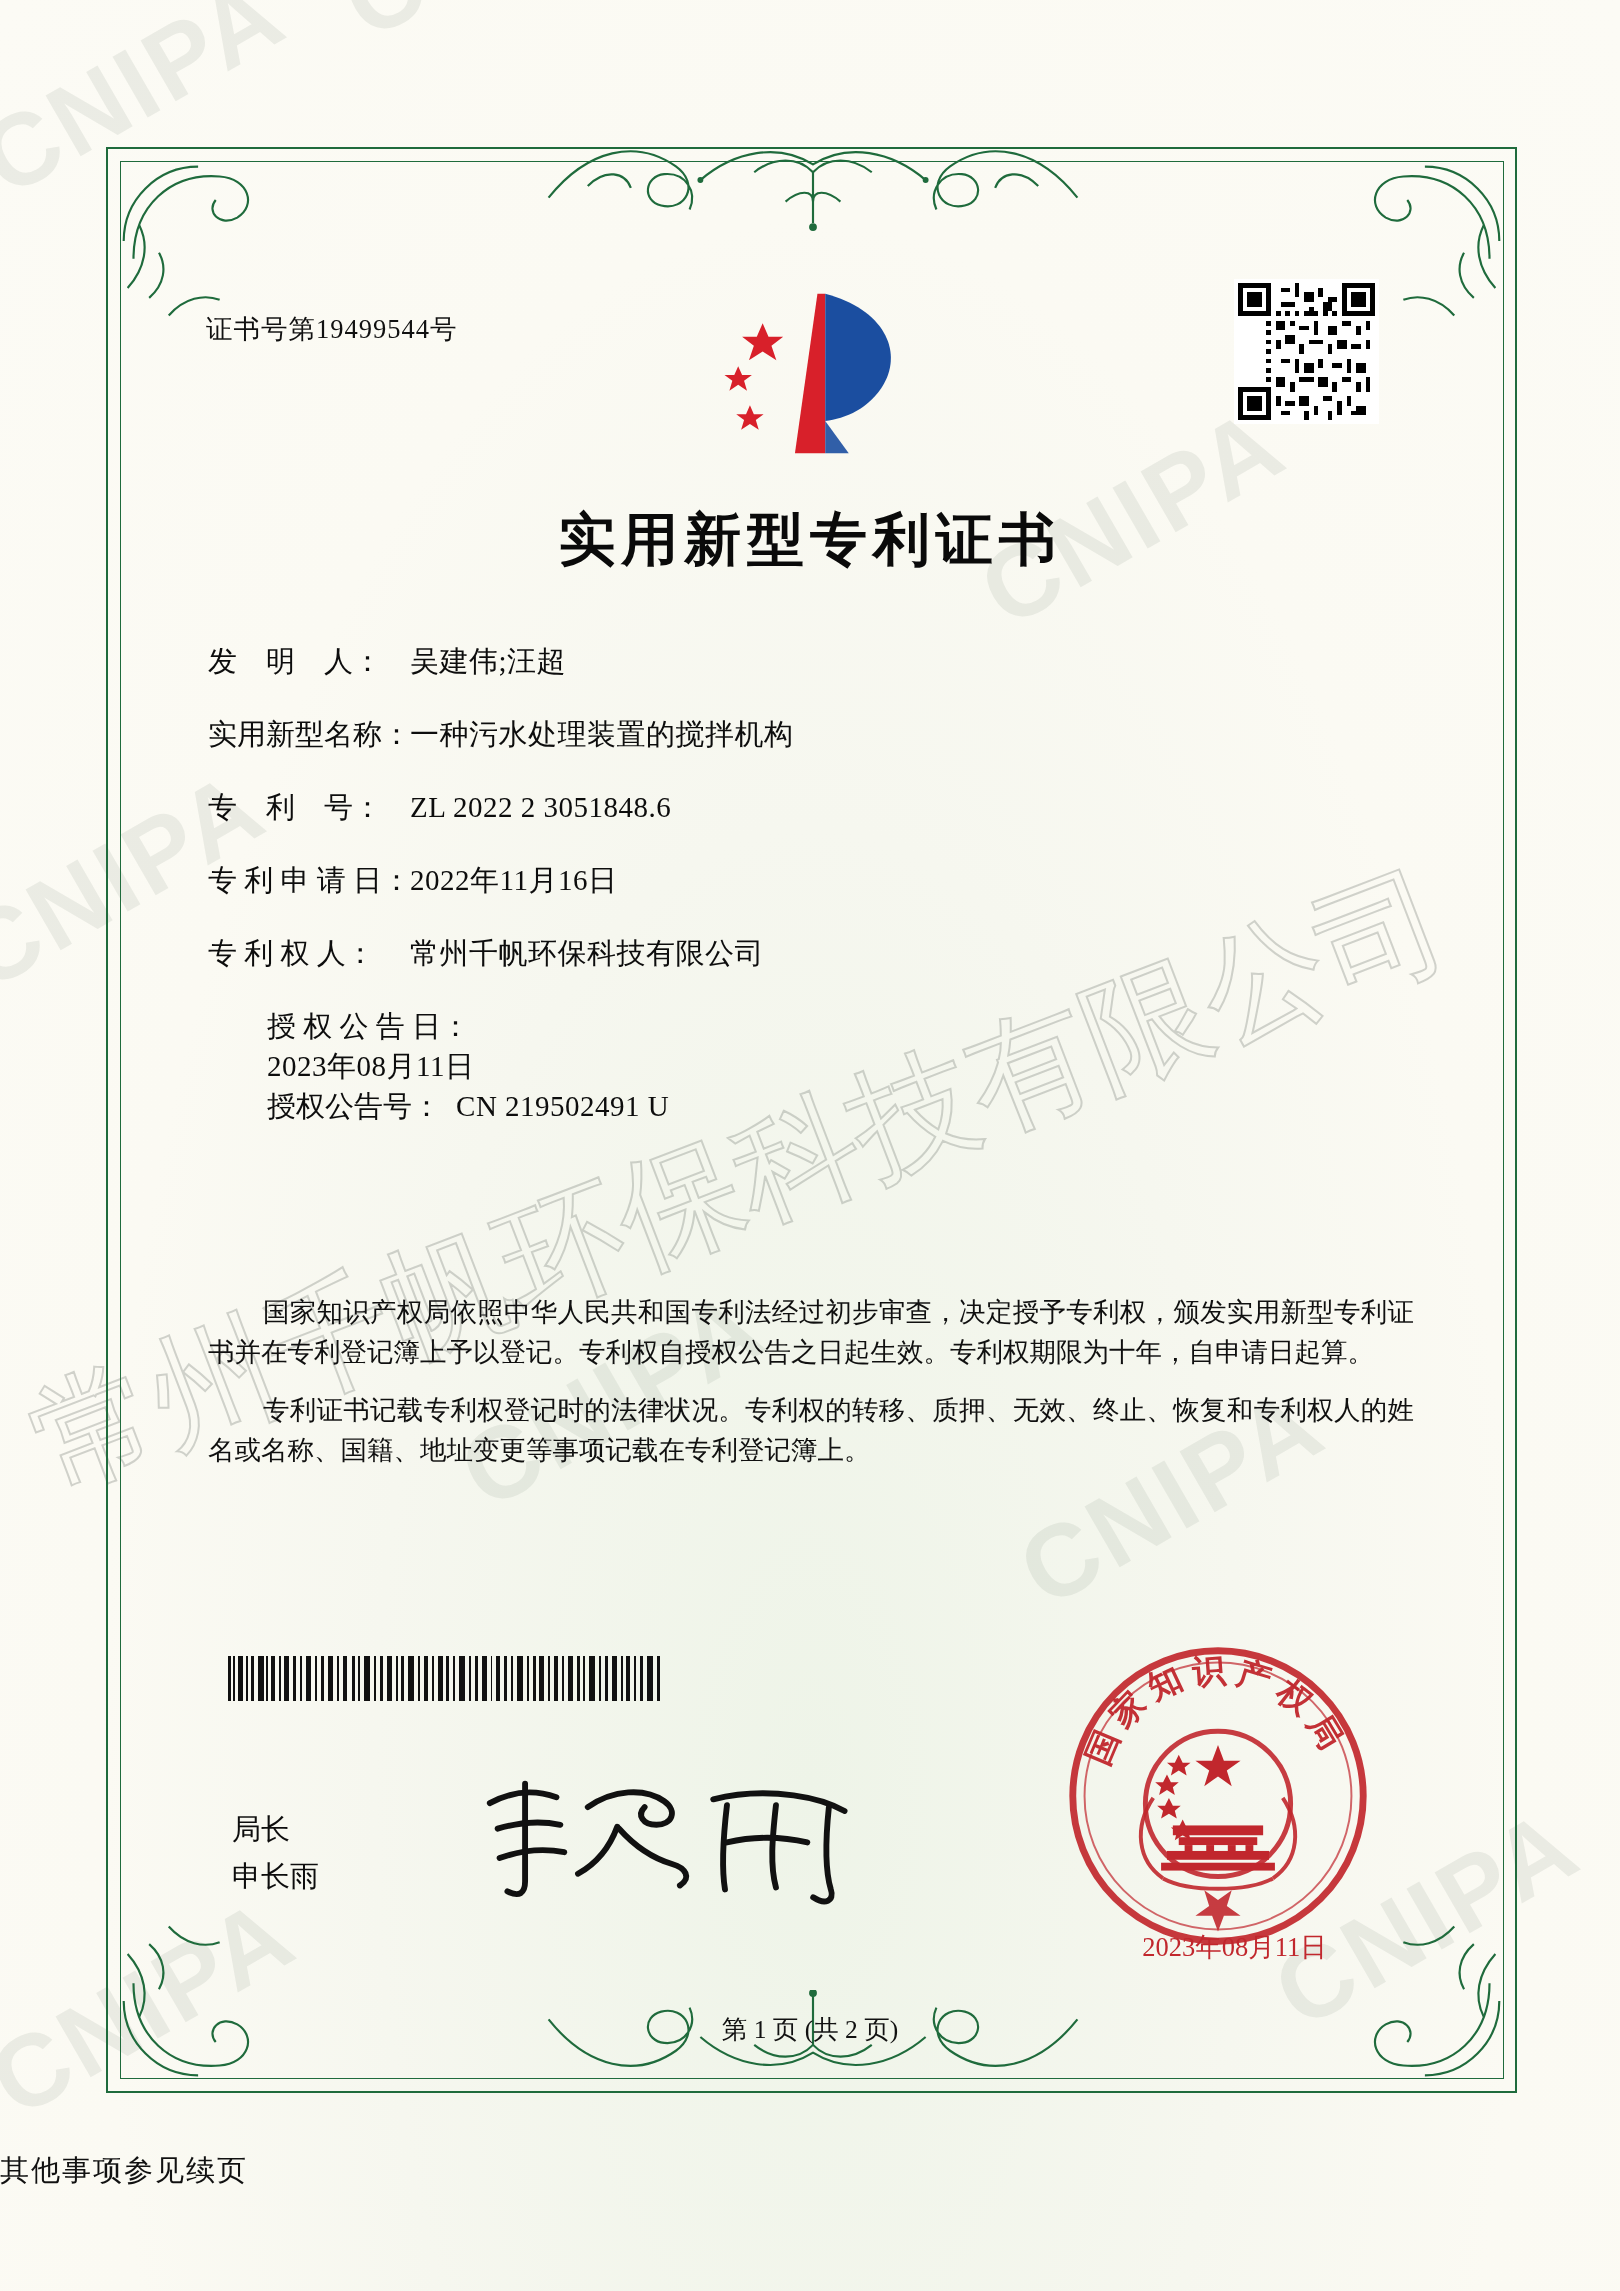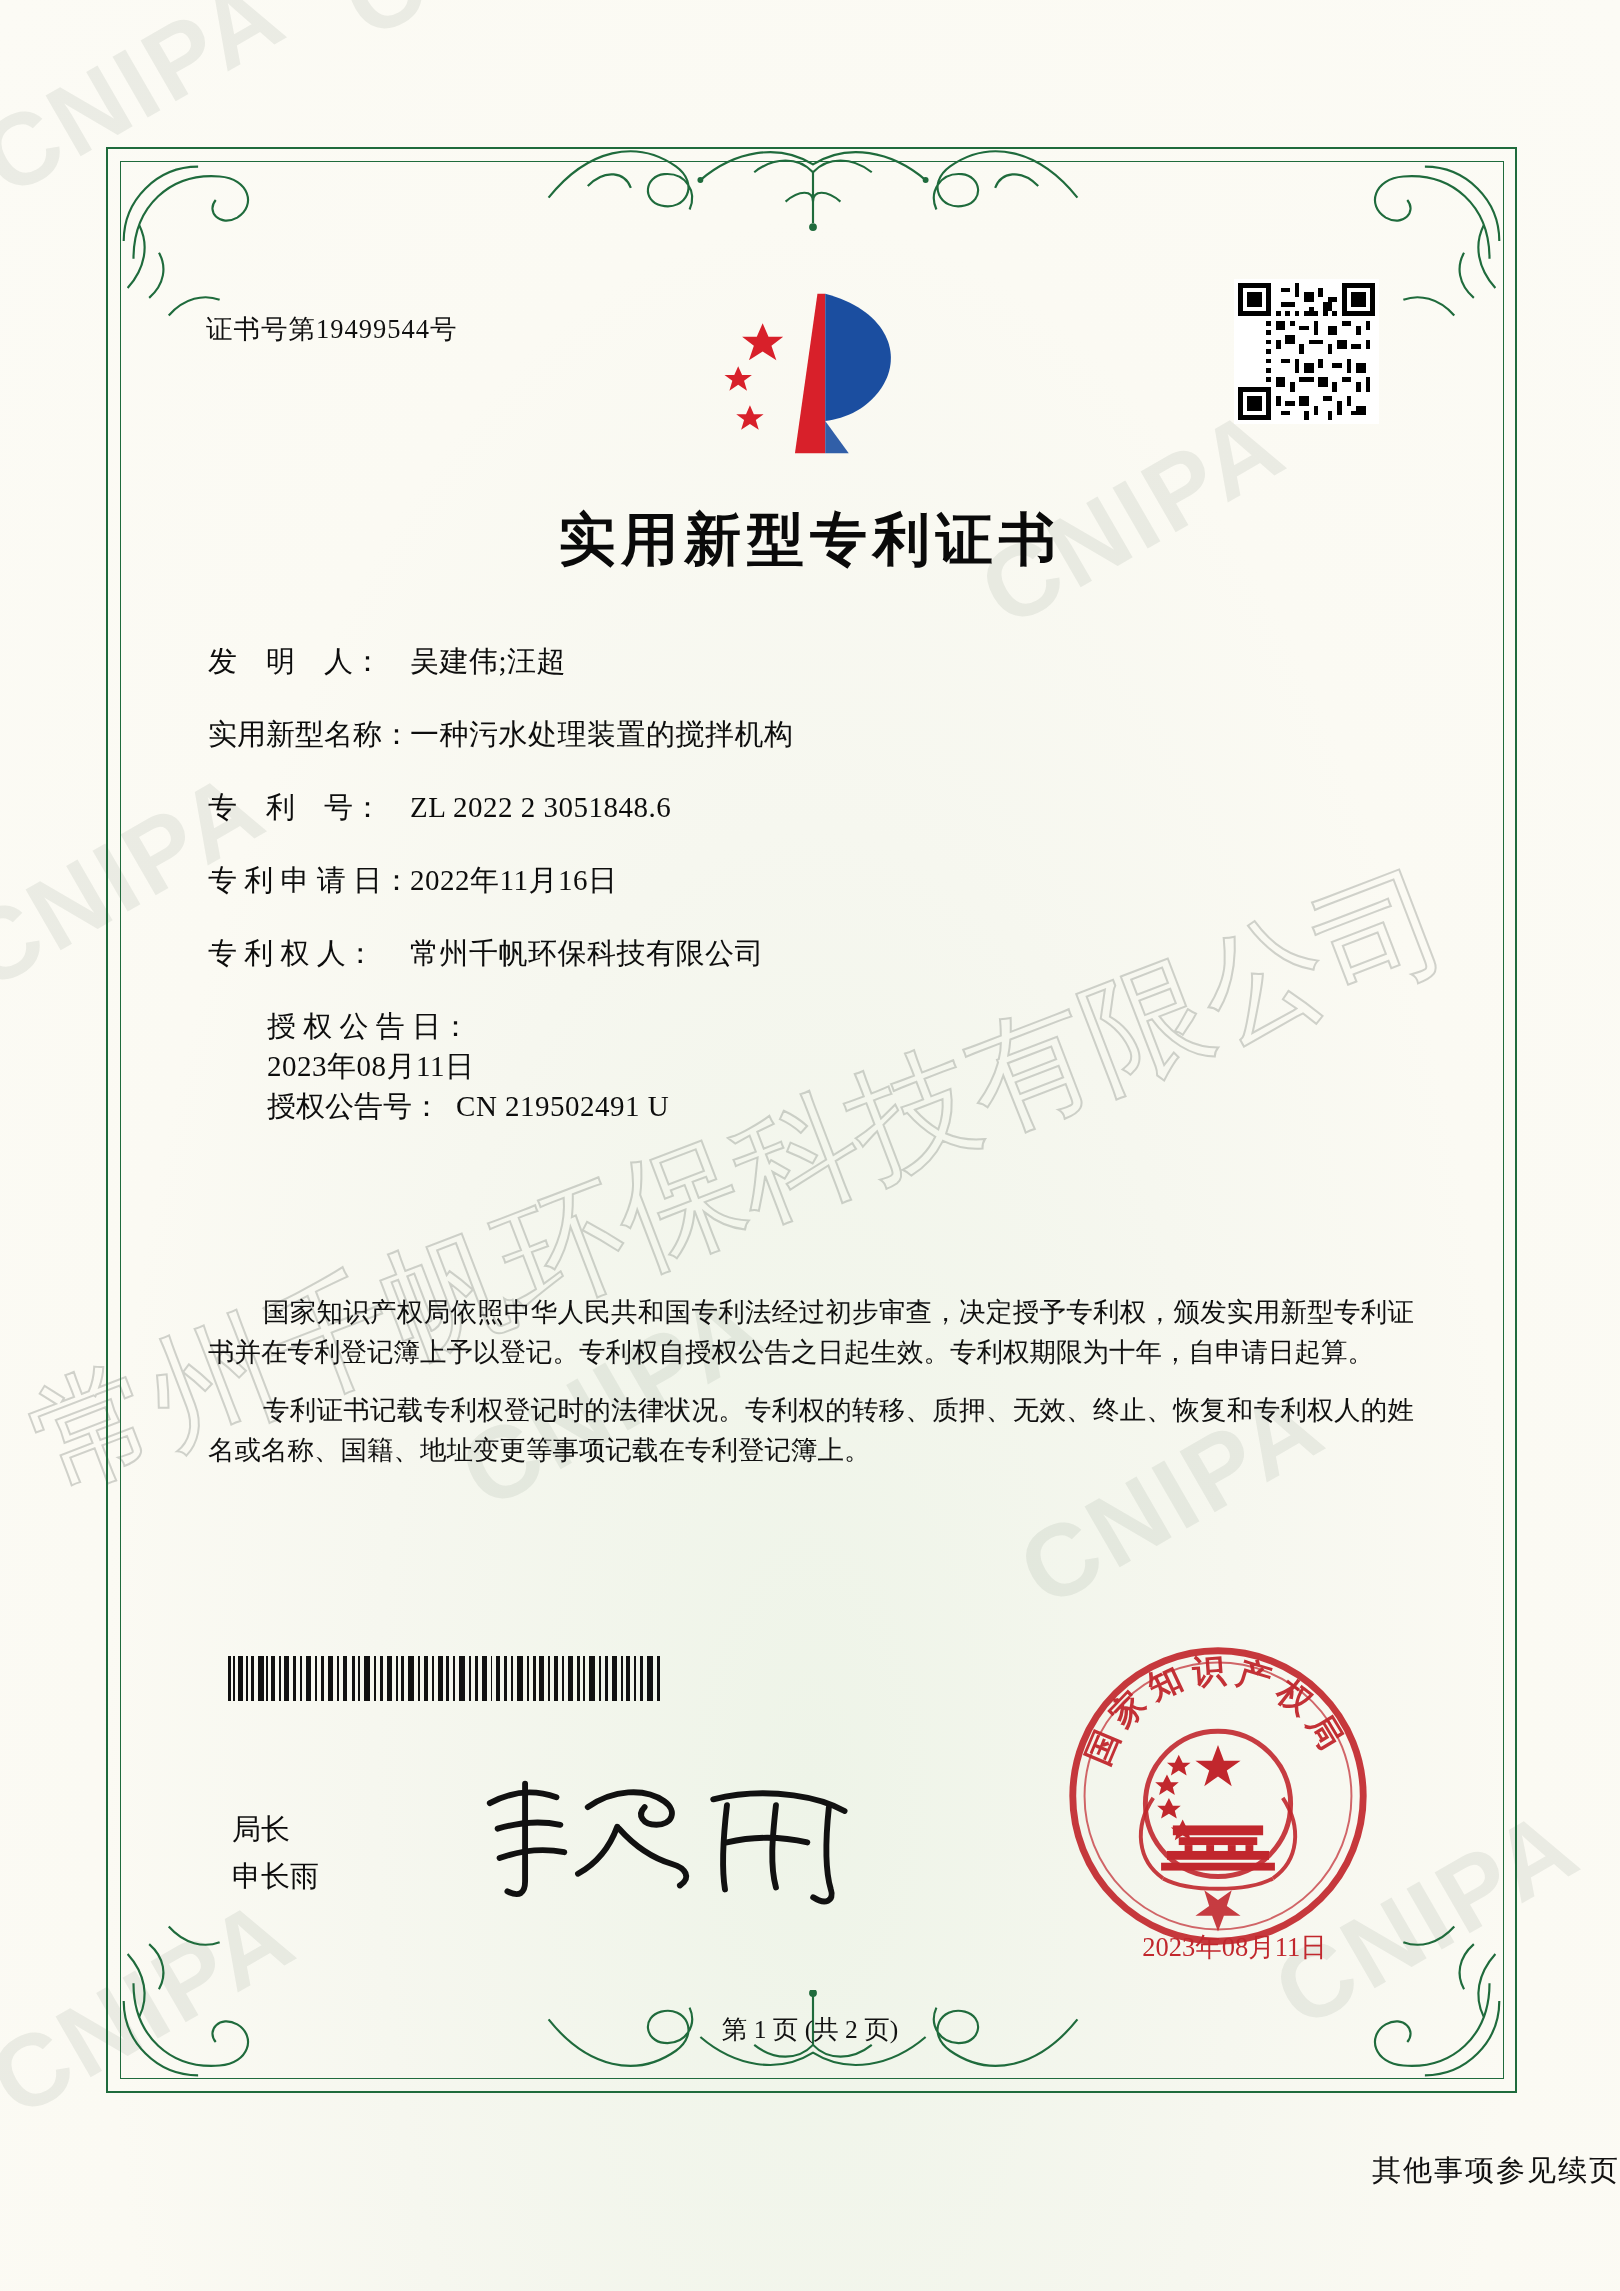--- a/index.html
+++ b/index.html
@@ -214,21 +214,21 @@
     left: 0; right: 0;
     top: 2012px;
     text-align: center;
     font-size: 25.5px;
     color: #111;
   }
   .footer-note {
     position: absolute;
     left: 0; right: 0;
     top: 2151px;
-    text-align: right;
+    text-align: left;
     font-size: 29px;
     color: #111;
     letter-spacing: 2px;
   }
 </style>
 </head>
 <body>
 
 <div class="page">
 

